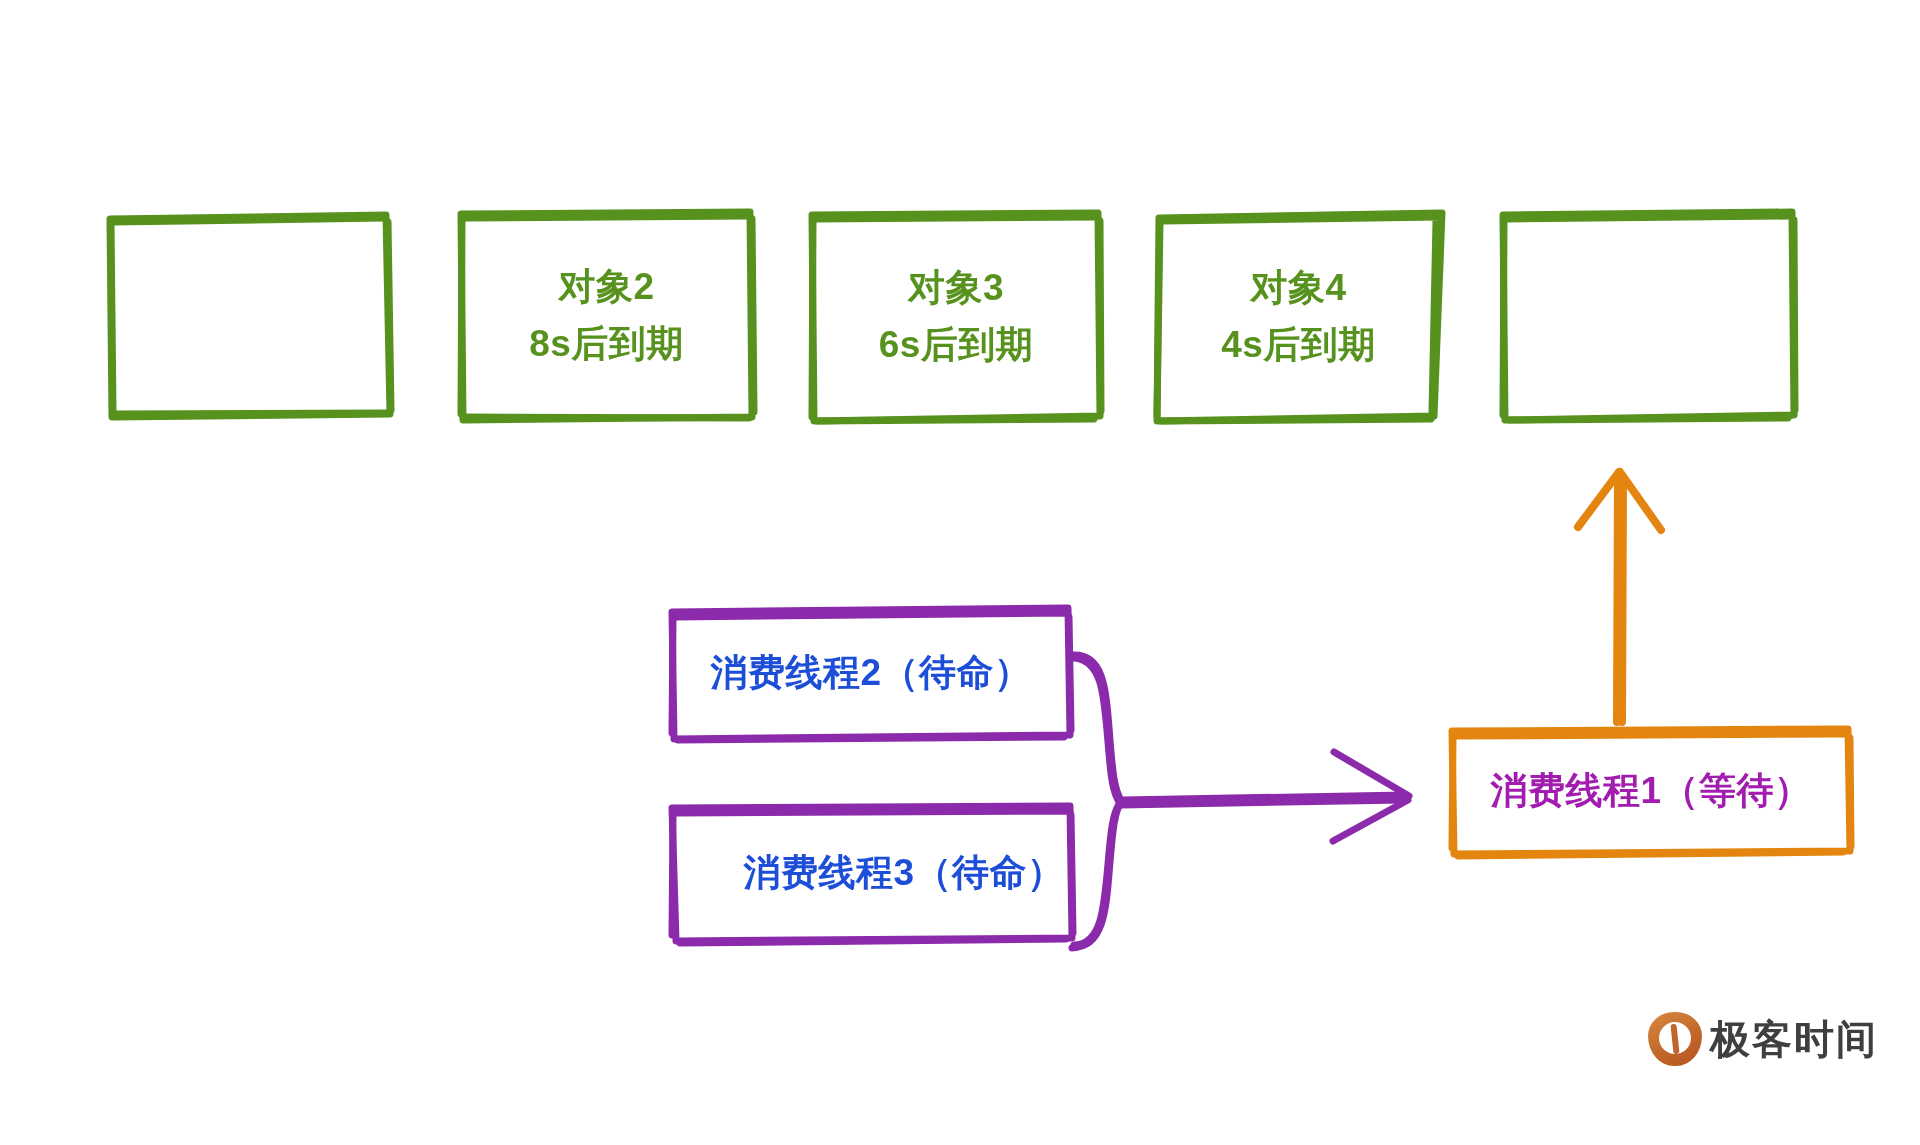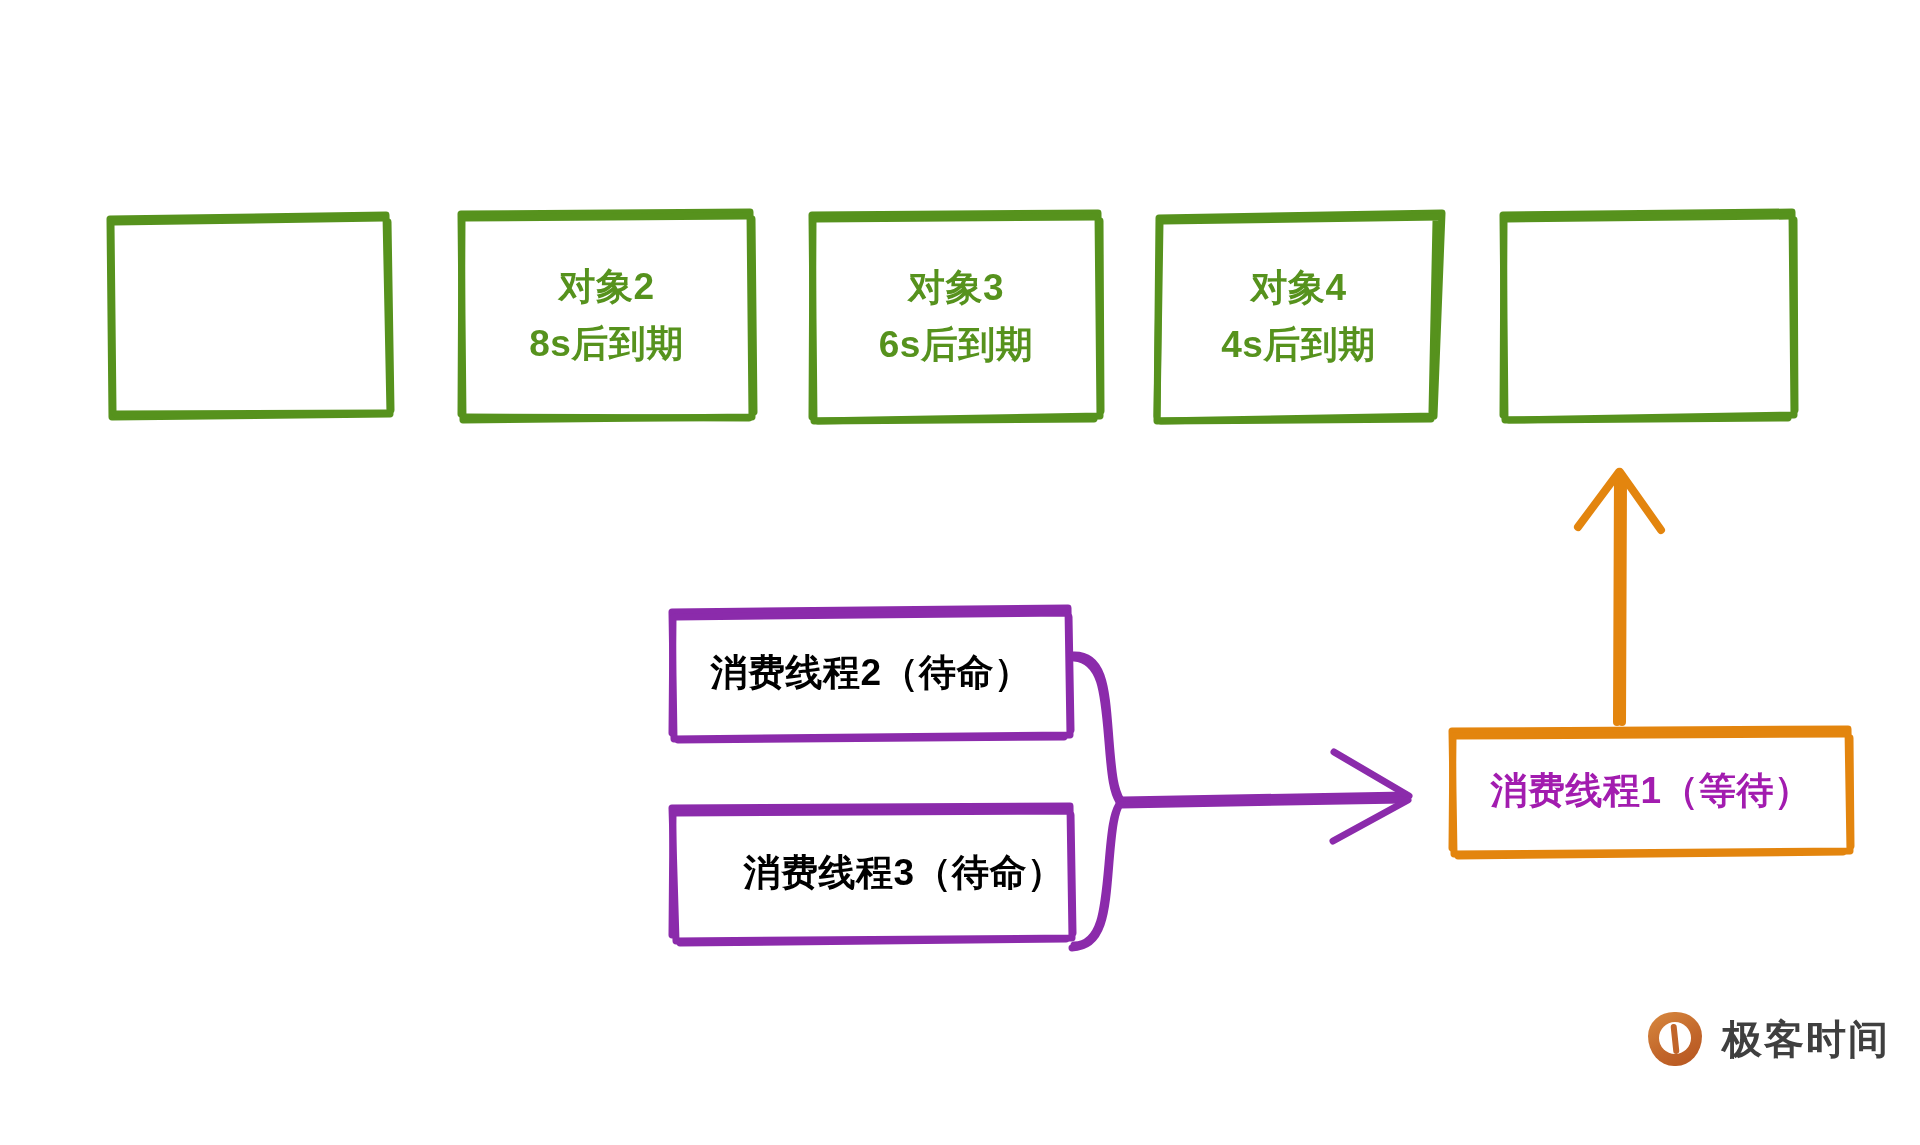--- a/index.html
+++ b/index.html
@@ -43,31 +43,31 @@
   .obj-node {
     font-size: 37px;
     color: #56921d;
   }
   .obj-node .line2 {
     margin-top: 6px;
   }
   .thread-node {
     font-size: 37px;
   }
-  .purple-node { color: #000000; }
+  .purple-node { color: #1d4ed8; }
   .orange-node { color: #a21caf; }
 
   
   #watermark {
     position: absolute;
     left: 1648px;
     top: 1012px;
     display: flex;
     align-items: center;
-    gap: 20px;
+    gap: 8px;
   }
   #watermark .mark {
     width: 54px;
     height: 54px;
     position: relative;
   }
   #watermark .mark-ring {
     position: absolute;
     inset: 0;
     border-radius: 50% 50% 50% 50% / 46% 46% 58% 58%;

